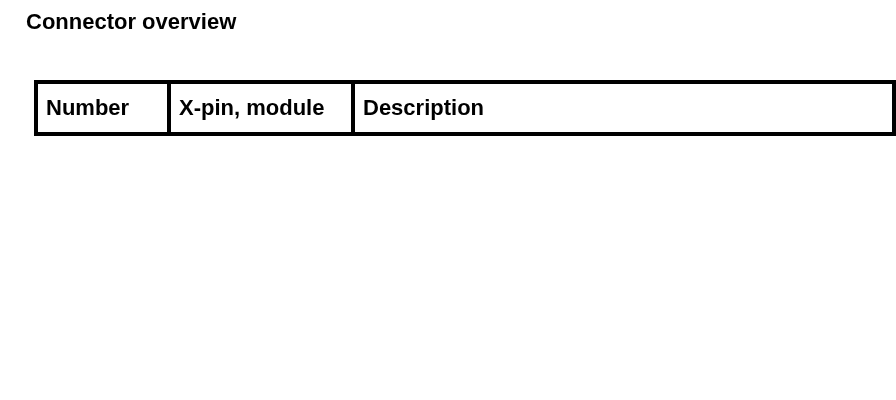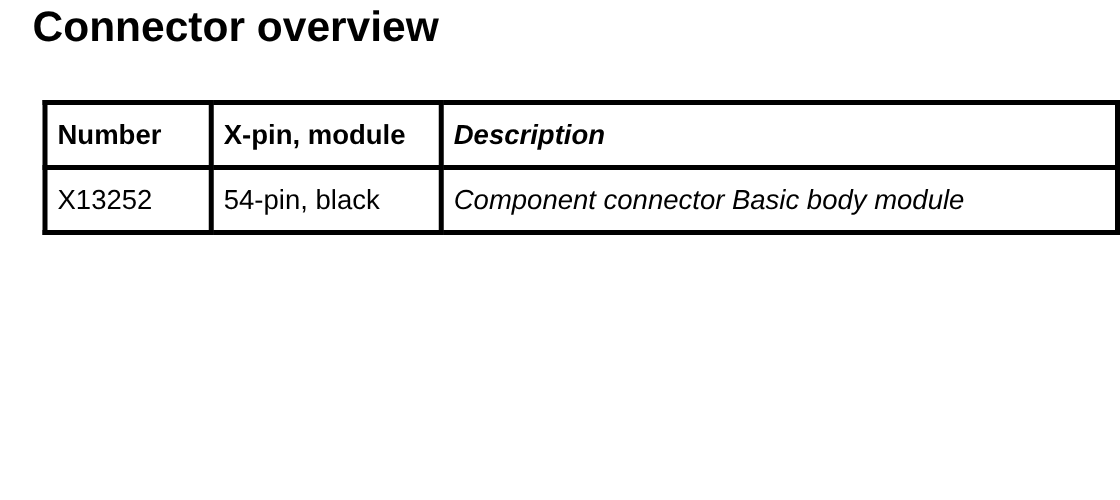--- a/index.html
+++ b/index.html
@@ -20,21 +20,21 @@
     position: relative;
     width: 896px;
     height: 400px;
     background: #ffffff;
   }
 
   .page-title {
     position: absolute;
     left: 26px;
     top: 6px;
-    font-size: 34px;
+    font-size: 22px;
     font-weight: bold;
     letter-spacing: 0px;
     line-height: 32px;
     white-space: nowrap;
     color: #000000;
   }
 
   .table-wrap {
     position: absolute;
     left: 12px;
@@ -67,21 +67,21 @@
     overflow: hidden;
   }
 
   table.conn-table thead th {
     font-weight: bold;
   }
 
   
   .col-number   { width: 133px; }
   .col-xpin     { width: 184px; }
-  .col-desc     { width: 541px; font-style: italic; }
+  .col-desc     { width: 541px; }
 
   th.col-number { padding-left: 14px; }
   td.col-number { padding-left: 14px; }
   th.col-xpin   { padding-left: 12px; }
   td.col-xpin   { padding-left: 12px; }
   th.col-desc   { text-align: center; padding-left: 8px; }
   td.col-desc   { text-align: left; padding-left: 10px; }
 </style>
 </head>
 <body>
@@ -93,22 +93,17 @@
   <div class="table-wrap">
     <table class="conn-table">
       <thead>
         <tr>
           <th class="col-number">Number</th>
           <th class="col-xpin">X-pin, module</th>
           <th class="col-desc">Description</th>
         </tr>
       </thead>
       <tbody>
-        <tr>
-          <td class="col-number">X13252</td>
-          <td class="col-xpin">54-pin, black</td>
-          <td class="col-desc">Component connector Basic body module</td>
-        </tr>
       </tbody>
     </table>
   </div>
 
 </div>
 
 </body></html>

